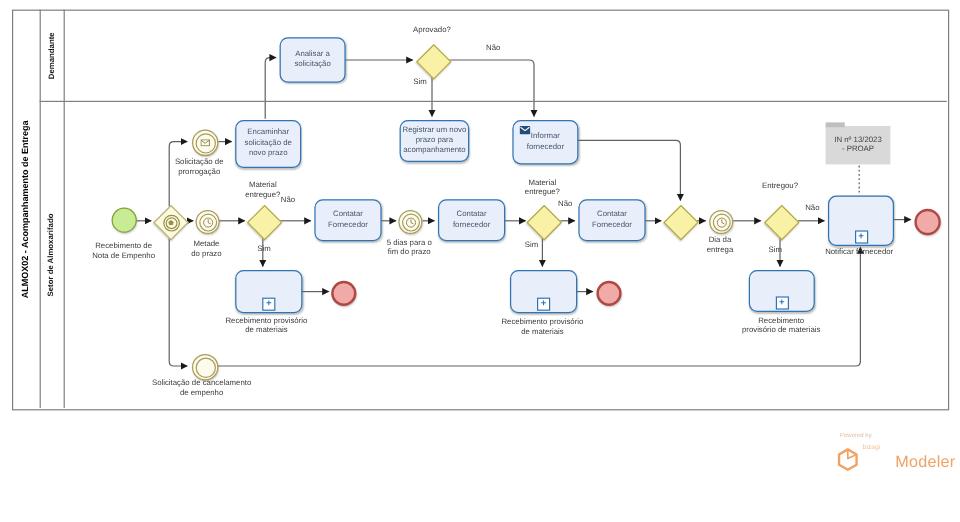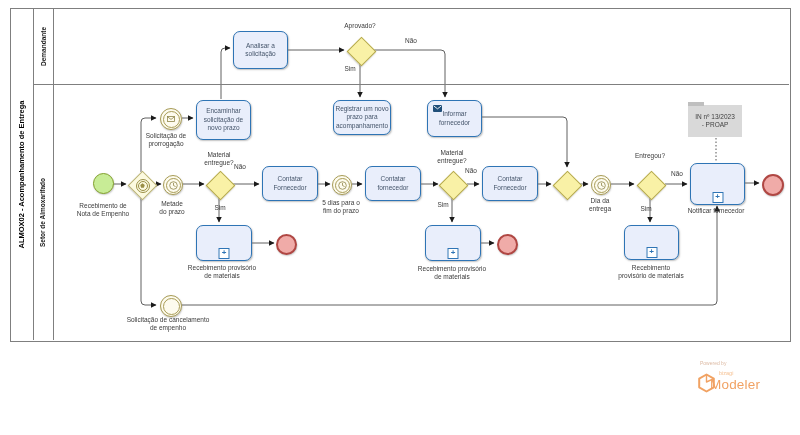--- a/index.html
+++ b/index.html
@@ -272,15 +272,15 @@
   </div>
   <div class="abs lbl" style="left:118px;top:316px;width:100px;">Solicitação de cancelamento
 de empenho</div>
 
   <div class="abs powered" style="left:700px;top:360px;">Powered by</div>
   <svg class="abs" style="left:697px;top:373px;" width="19" height="20" viewBox="0 0 19 20">
     <path d="M9.5,1.5 L16.8,5.7 V14.3 L9.5,18.5 L2.2,14.3 V5.7 Z" fill="none" stroke="#f1a263" stroke-width="2" stroke-linejoin="round"></path>
     <path d="M9.5,1.5 L9.5,9 L16.8,5.7" fill="none" stroke="#f1a263" stroke-width="1.4" stroke-linejoin="round"></path>
   </svg>
   <div class="abs bizagi" style="left:719px;top:370px;">bizagi</div>
-  <div class="abs modeler" style="left:710px;top:377px;">Modeler</div>
+  <div class="abs modeler" style="left:746px;top:377px;">Modeler</div>
 
 </div>
 
 </body></html>

